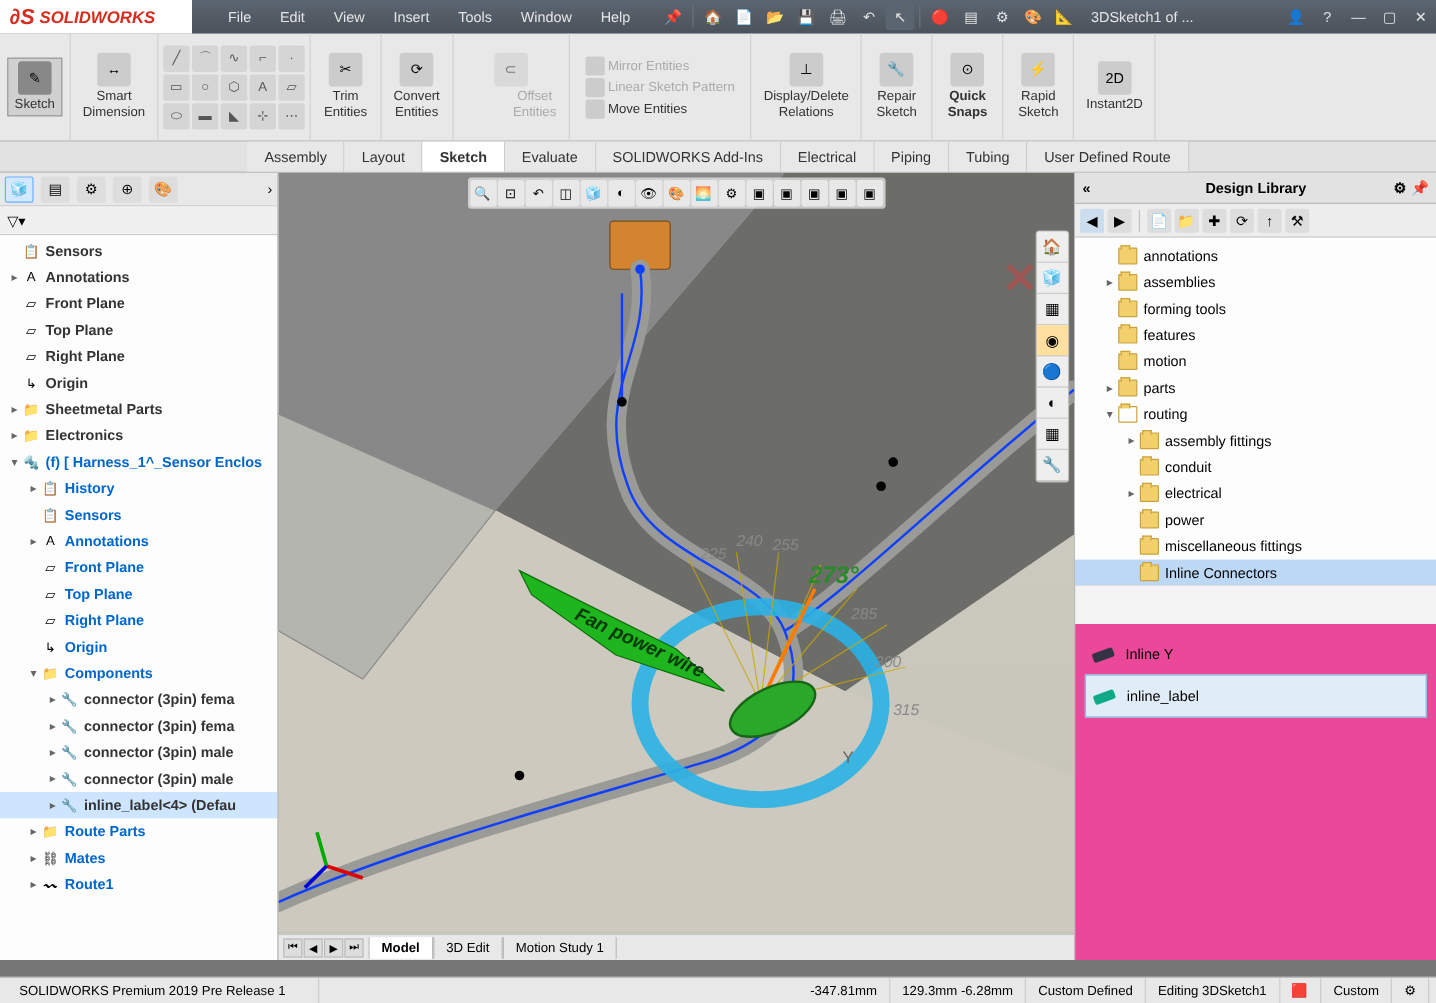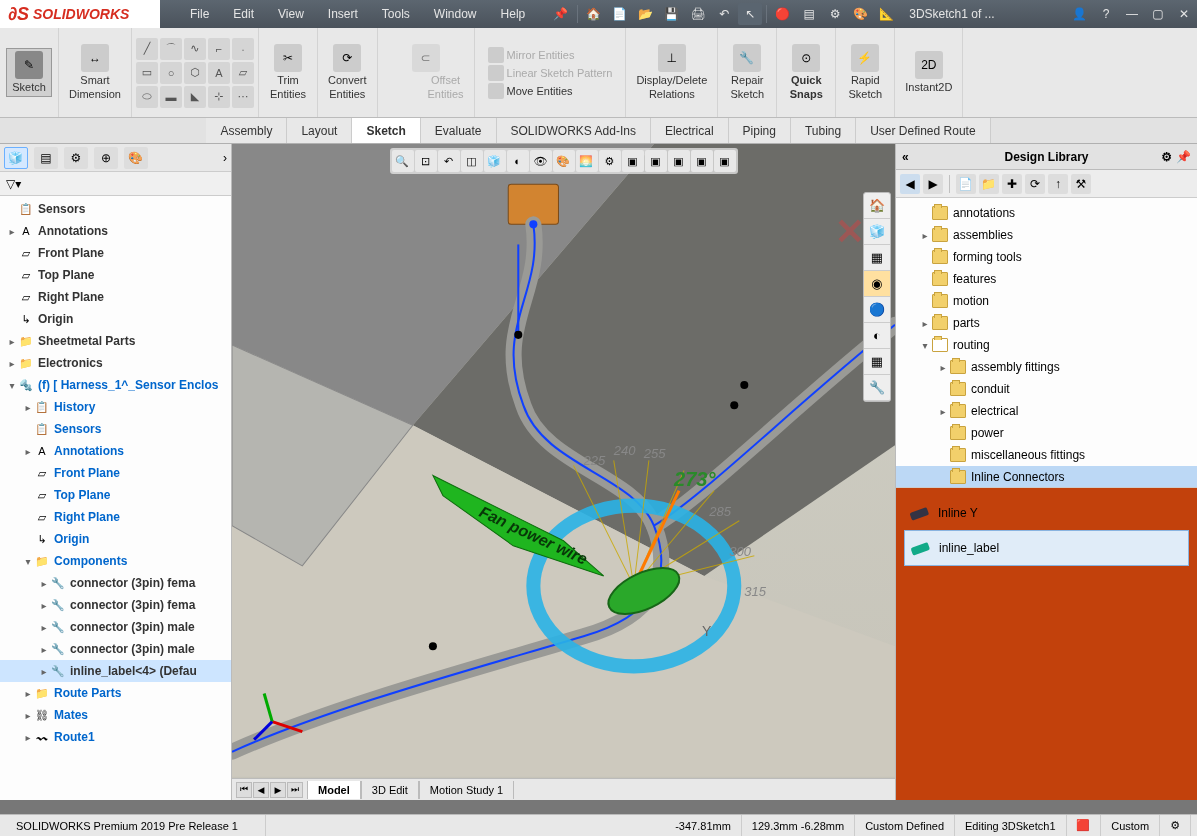--- a/index.html
+++ b/index.html
@@ -71,21 +71,21 @@
 .rp-toolbar { height: 28px; border-bottom: 1px solid #ccc; display: flex; align-items: center; padding: 0 4px; gap: 3px; background:#ededed;}
 .rp-toolbar .rti { width: 20px; height: 20px; background: #ddd; border-radius: 2px; cursor: pointer; display:flex; align-items:center; justify-content:center;}
 .rp-toolbar .rsep { width:1px; height:18px; background:#c0c0c0; margin:0 3px;}
 .lib-tree { height: 290px; overflow-y: auto; background: #fdfdfd; border-bottom: 1px solid #ccc; padding:4px 0;}
 .lib-row { display:flex; align-items:center; height:22px; padding-left:4px; font-size:12px; cursor:pointer; white-space:nowrap;}
 .lib-row.sel { background:#bcd8f5; }
 .lib-row .exp { width:14px; text-align:center; color:#666; font-size:10px;}
 .lib-row .fico { width:16px; height:14px; background:#f2d06b; border:1px solid #c9a33f; border-radius:1px; margin-right:5px; position:relative;}
 .lib-row .fico::before { content:''; position:absolute; top:-3px; left:1px; width:6px; height:3px; background:#f2d06b; border:1px solid #c9a33f; border-bottom:none;}
 .lib-row .fico.open { background:#fff; }
-.lib-preview { flex:1; background:#c2410c; padding:8px; overflow-y:auto;}
+.lib-preview { flex:1; background:#ec4899; padding:8px; overflow-y:auto;margin-top:32px;}
 .prev-item { display:flex; align-items:center; gap:8px; padding:6px 4px; font-size:12px; cursor:pointer;}
 .prev-item.sel { background:#e0ecf8; border:1px solid #8ab4e0;}
 .prev-ico { width:22px; height:22px; display:flex; align-items:center; justify-content:center;}
 
 .statusbar { position:absolute; bottom:0; left:0; right:0; height:22px; background:#e8e8e8; border-top:1px solid #bbb; display:flex; align-items:center; font-size:11px; padding:0 6px;}
 .statusbar .cell { padding:0 10px; border-right:1px solid #ccc; height:100%; display:flex; align-items:center;}
 .statusbar .spacer { flex:1; }
 
 
 .scene { position:absolute; inset:0; }

